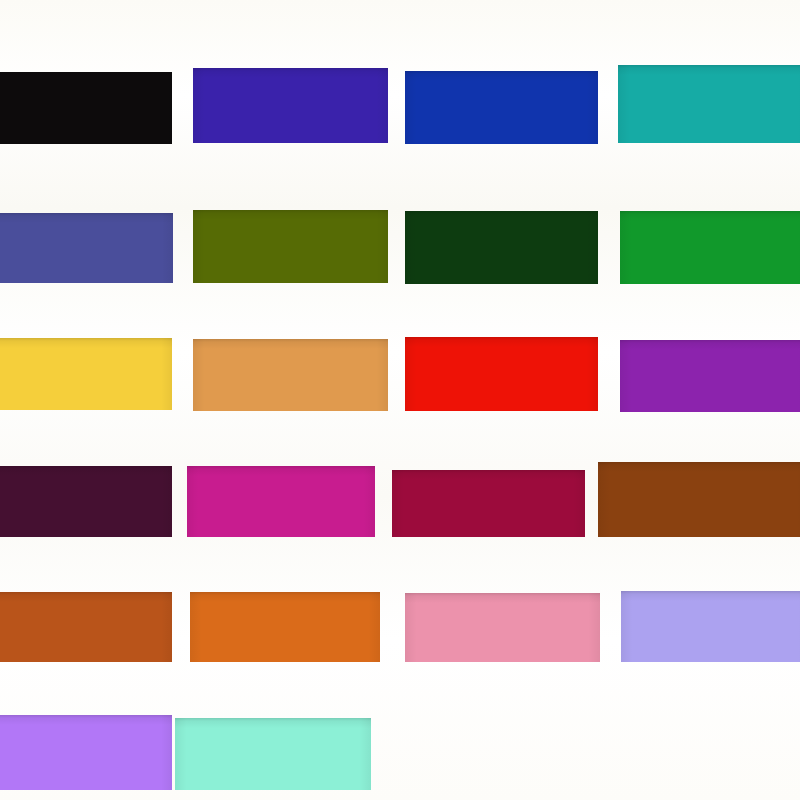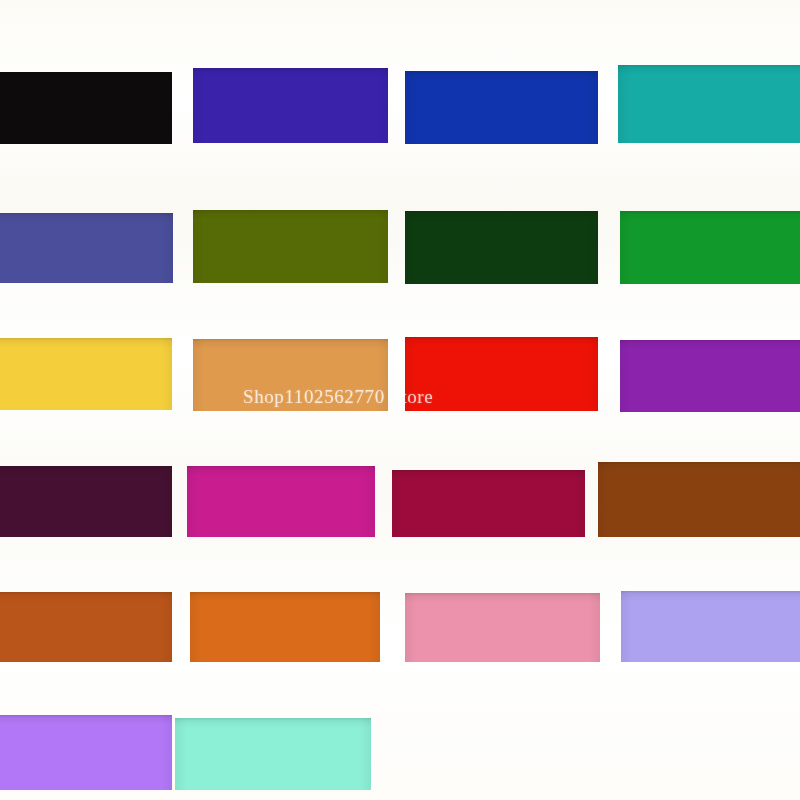--- a/index.html
+++ b/index.html
@@ -86,14 +86,13 @@
       <div class="swatch" title="magenta" style="left: 187px; top: 466px; width: 188px; height: 71px; background-color: rgb(200, 28, 143);"></div>
       <div class="swatch" title="crimson-wine" style="left: 392px; top: 470px; width: 193px; height: 67px; background-color: rgb(156, 11, 60);"></div>
       <div class="swatch" title="brown" style="left: 598px; top: 462px; width: 212px; height: 75px; background-color: rgb(138, 65, 16);"></div>
       <div class="swatch" title="burnt-orange" style="left: -10px; top: 592px; width: 182px; height: 70px; background-color: rgb(185, 84, 26);"></div>
       <div class="swatch" title="orange" style="left: 190px; top: 592px; width: 190px; height: 70px; background-color: rgb(218, 107, 26);"></div>
       <div class="swatch" title="pink" style="left: 405px; top: 593px; width: 195px; height: 69px; background-color: rgb(236, 146, 172);"></div>
       <div class="swatch" title="periwinkle" style="left: 621px; top: 591px; width: 189px; height: 71px; background-color: rgb(172, 162, 240);"></div>
       <div class="swatch" title="light-purple" style="left: -10px; top: 715px; width: 182px; height: 75px; background-color: rgb(178, 119, 247);"></div>
       <div class="swatch" title="aquamarine" style="left: 175px; top: 718px; width: 196px; height: 72px; background-color: rgb(140, 240, 214);"></div>
     </div>
-  <div id="watermark" style="left: 243px; top: 386px; color: rgba(255, 255, 255, 0.72);">Shop1102562770  Store</div>
 </div>
 
 </body></html>

